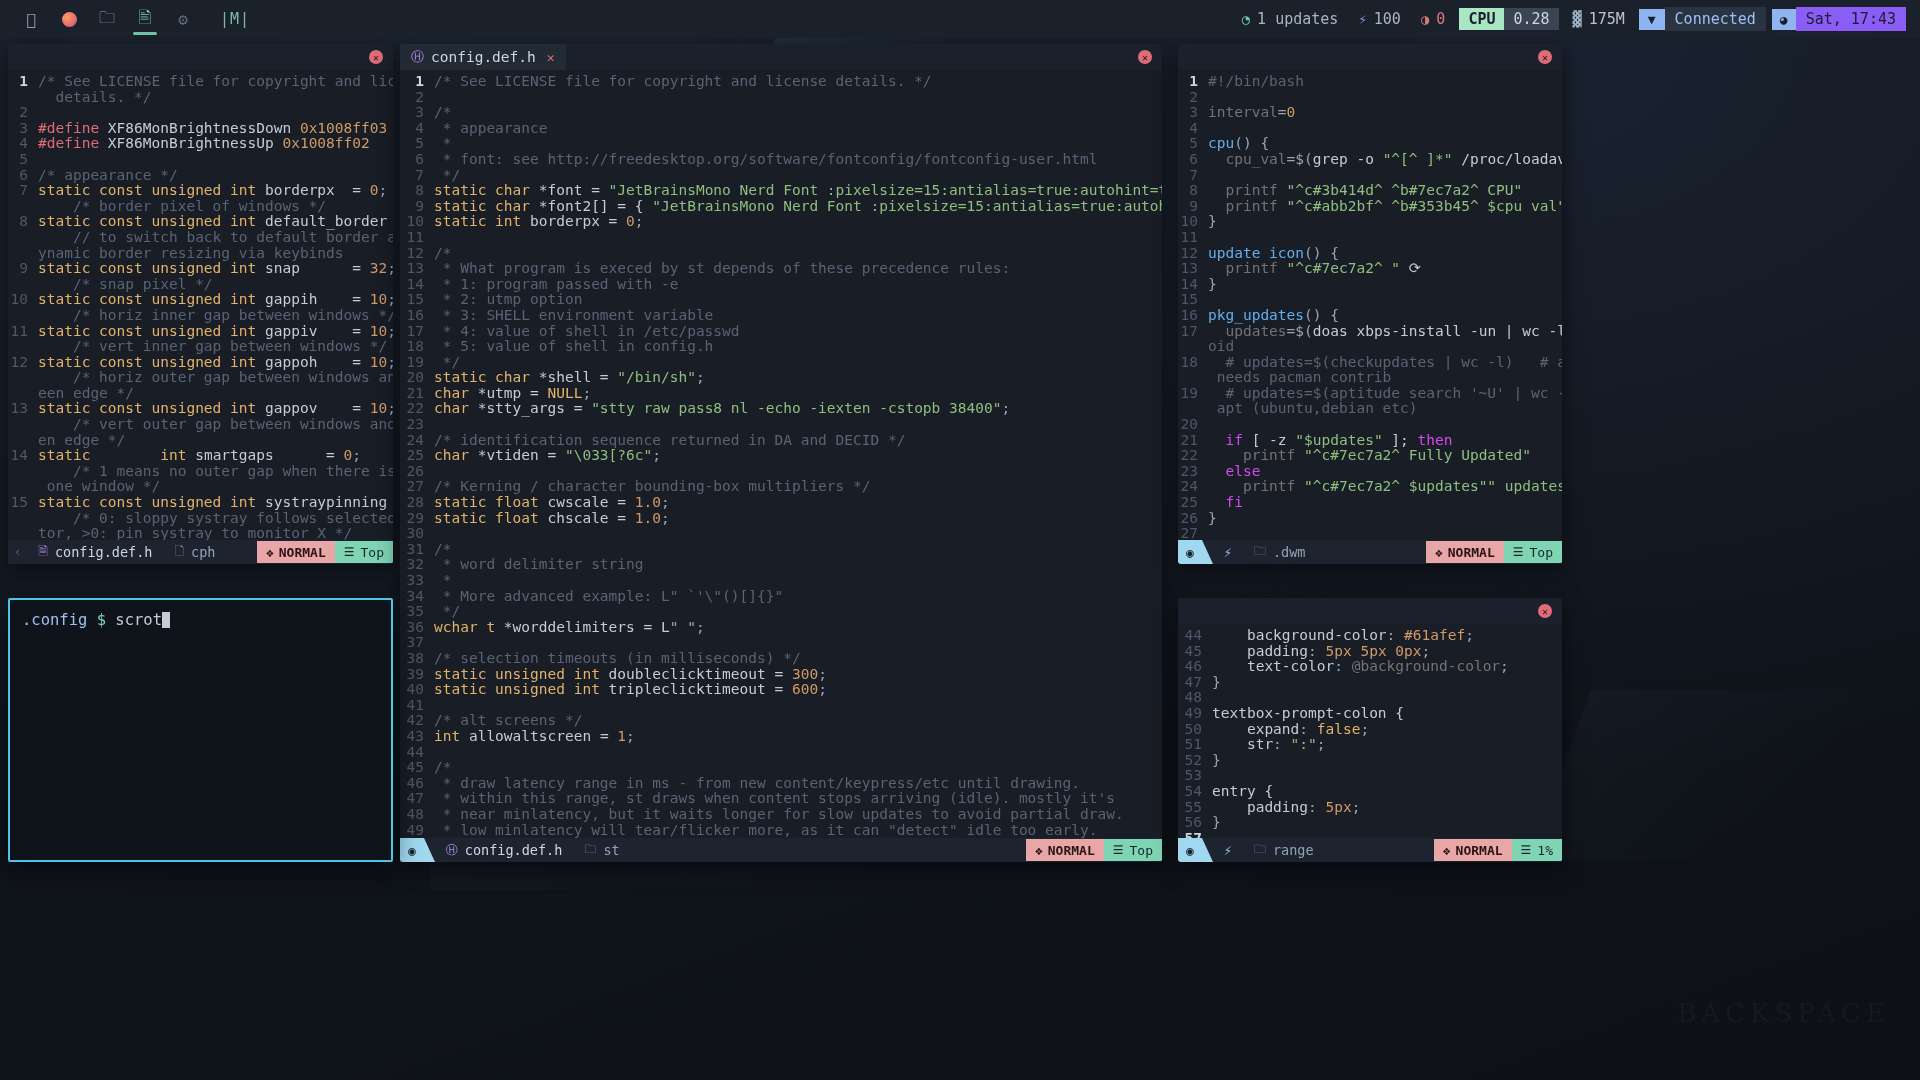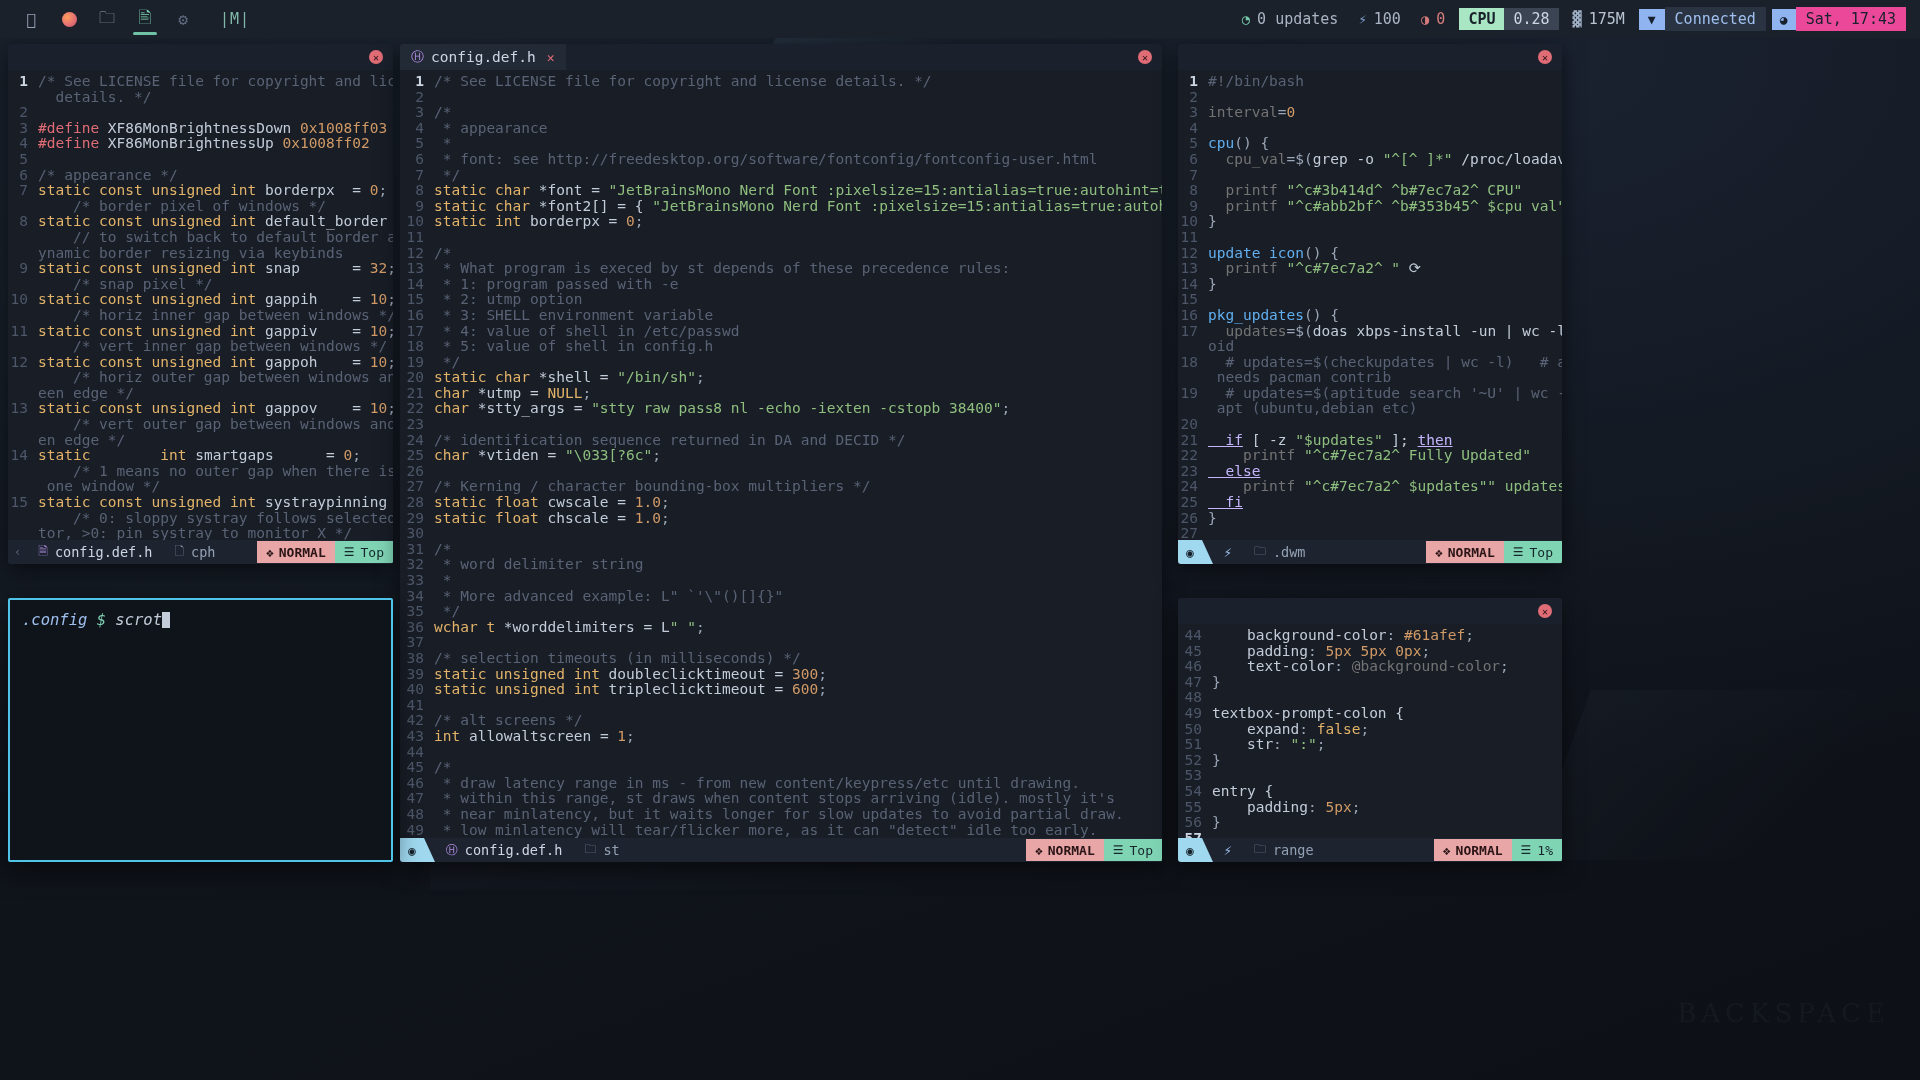--- a/index.html
+++ b/index.html
@@ -48,21 +48,21 @@
   .cpu-wrap{display:flex;align-items:center;height:26px;margin:0 4px;}
   .cpu-lab{background:#a8e6c4;color:#18202a;padding:2px 9px;font-size:15px;font-weight:bold;}
   .cpu-val{background:#3b4452;color:#cdd6e3;padding:2px 9px;font-size:15px;}
   .mem{display:flex;align-items:center;gap:7px;padding:0 10px;font-size:15px;color:#b9c4d2;}
   .mem .ic{color:#9fb0c6;}
   .net{display:flex;align-items:center;height:26px;margin-left:4px;}
   .net-ic{background:#8fb4f0;color:#17202c;padding:3px 9px;font-size:13px;}
   .net-tx{background:#2a3342;color:#9fc0ef;padding:3px 10px;font-size:15px;}
   .clk{display:flex;align-items:center;height:26px;margin-left:6px;margin-right:8px;}
   .clk-ic{background:#8fb4f0;color:#17202c;padding:3px 8px;font-size:13px;}
-  .clk-tx{background:#ec4899;color:#17202c;padding:3px 10px;font-size:15px;}
+  .clk-tx{background:#8b5cf6;color:#17202c;padding:3px 10px;font-size:15px;}
 
   
   .win{position:absolute;background:#171c25;border-radius:3px;overflow:hidden;
     box-shadow:0 6px 22px rgba(0,0,0,.55);}
   .nvim{display:flex;flex-direction:column;height:100%;background:#181d26;}
 
   .tabline{height:26px;background:#1b212c;display:flex;align-items:center;
     font-size:14.5px;color:#7d8799;position:relative;flex:0 0 26px;}
   .tabitem{display:flex;align-items:center;gap:7px;padding:0 11px;height:26px;
     background:#222a36;color:#cdd6e3;}
@@ -82,21 +82,21 @@
   
   .cmt{color:#5a6375;}
   .kw {color:#e2b369;}
   .id {color:#c3ccd9;}
   .str{color:#8fbf7f;}
   .num2{color:#d19a66;}
   .pp {color:#e06c75;}
   .fn {color:#61afef;}
   .var{color:#737373;}
   .op {color:#9aa5b6;}
-  .ctl{color:#c4b5fd;text-decoration:underline;}
+  .ctl{color:#d946ef;}
   .prop{color:#c3ccd9;}
 
   
   .sline{flex:0 0 24px;height:24px;display:flex;align-items:center;
     font-size:13.5px;background:#1d2430;color:#93a1b4;}
   .sl-mode-ic{background:#9fd8ef;color:#16202a;padding:0 8px;height:24px;
     display:flex;align-items:center;font-size:13px;}
   .sl-wedge{width:0;height:0;border-left:11px solid #9fd8ef;
     border-top:24px solid transparent;}
   .sl-seg{display:flex;align-items:center;gap:7px;padding:0 11px;height:24px;}
@@ -106,21 +106,21 @@
   .sl-norm{background:#e9a6a6;color:#2a1416;padding:0 9px;height:22px;margin:1px 0;
     display:flex;align-items:center;font-size:13px;gap:5px;font-weight:bold;}
   .sl-pos{background:#7fd4b4;color:#16262a;padding:0 9px;height:22px;margin:1px 0;
     display:flex;align-items:center;font-size:13px;gap:6px;}
   .sl-pos .pic{font-size:12px;}
   .sl-left-arrow{color:#5a6375;padding:0 6px;font-size:12px;}
 
   
   .term{position:absolute;background:#0f141b;border:2px solid #4fc3e8;border-radius:2px;
     overflow:hidden;box-shadow:0 8px 26px rgba(0,0,0,.6);}
-  .term-in{padding:10px 12px;font-size:15.5px;line-height:20px;color:#c3ccd9;white-space:pre;font-style:italic;}
+  .term-in{padding:10px 12px;font-size:15.5px;line-height:20px;color:#c3ccd9;white-space:pre;}
   .tp-path{color:#9fc0ef;}
   .tp-dollar{color:#7fd4b4;}
   .tcur{display:inline-block;width:8px;height:16px;background:#c3ccd9;
     vertical-align:-3px;}
   .sigwater{position:absolute;right:30px;bottom:52px;font-family:"DejaVu Serif",serif;
     font-size:26px;color:rgba(140,155,175,.06);letter-spacing:5px;pointer-events:none;}
 </style>
 </head>
 <body>
 
@@ -147,21 +147,21 @@
           <span>⚙</span>
         </div>
       <div class="layout">|M|</div>
     </div>
 
     <div class="spacer"></div>
 
     <div class="mods">
       <div class="mod">
         <span class="ic mi-up">◔</span>
-        <span>0 updates</span>
+        <span>1 updates</span>
       </div>
       <div class="mod">
         <span class="ic mi-plug">⚡</span>
         <span>100</span>
       </div>
       <div class="mod">
         <span class="ic mi-cont">◑</span>
         <span style="color:#d57b7b">0</span>
       </div>
       <div class="cpu-wrap">

